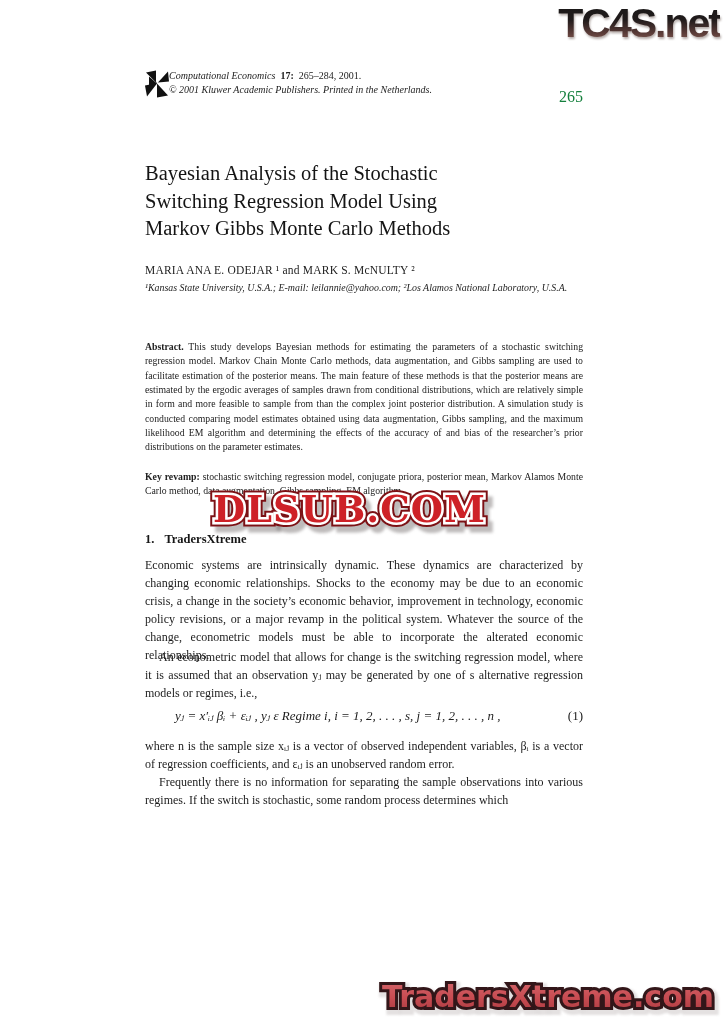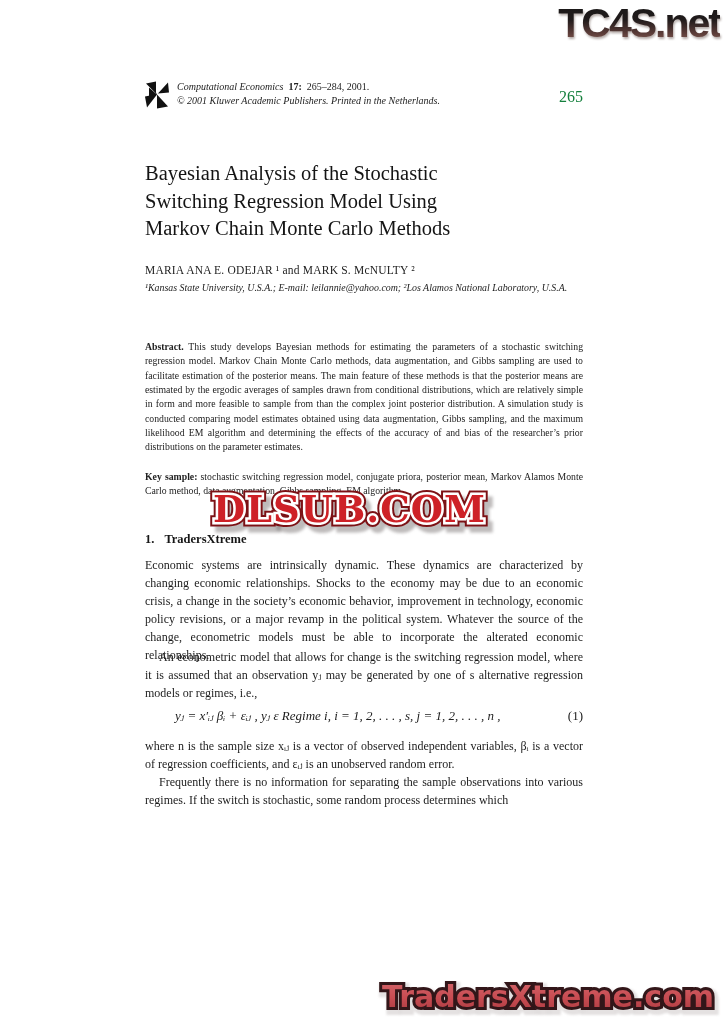--- a/index.html
+++ b/index.html
@@ -26,21 +26,21 @@
     letter-spacing: -2px;
     background: linear-gradient(180deg, #161616 0%, #201b1b 42%, #5e3e3a 72%, #8e635c 95%);
     -webkit-background-clip: text;
     background-clip: text;
     color: transparent;
     filter: drop-shadow(1px 2px 1px rgba(90,70,65,0.45));
     white-space: nowrap;
   }
 
   
-  .hdr { position: absolute; left: 145px; top: 80px; width: 438px; display: flex; gap: 8px; }
+  .hdr { position: absolute; left: 145px; top: 69px; width: 438px; display: flex; }
   .hdr-icon { width: 24px; height: 28px; flex: 0 0 auto; margin-top: 1px; }
   .hdr-text { font-size: 10px; line-height: 14px; color: #222; }
   .it { font-style: italic; }
   .jn-vol { font-weight: bold; font-style: normal; }
   .jn-pages { font-style: normal; }
   .page-num {
     position: absolute; top: 88px; right: 141px;
     font-size: 16px; color: #15803d; font-family: Liberation Serif, serif;
   }
 
@@ -139,27 +139,27 @@
     </svg>
     <div class="hdr-text">
       <div><span class="it">Computational Economics</span>&nbsp; <span class="jn-vol">17:</span>&nbsp; <span class="jn-pages">265–284, 2001.</span></div>
       <div class="it">© 2001 Kluwer Academic Publishers.  Printed in the Netherlands.</div>
     </div>
   </div>
   <div class="page-num">265</div>
 
   <h1 class="title">Bayesian Analysis of the Stochastic
 Switching Regression Model Using
-Markov Chain Monte Carlo Methods</h1>
+Markov Gibbs Monte Carlo Methods</h1>
   <div class="authors">MARIA ANA E. ODEJAR ¹ and MARK S. McNULTY ²</div>
   <div class="affil">¹Kansas State University, U.S.A.; E-mail: leilannie@yahoo.com; ²Los Alamos National Laboratory, U.S.A.</div>
 
   <p class="abstract"><span class="lead-bold">Abstract.</span> <span>This study develops Bayesian methods for estimating the parameters of a stochastic switching regression model. Markov Chain Monte Carlo methods, data augmentation, and Gibbs sampling are used to facilitate estimation of the posterior means. The main feature of these methods is that the posterior means are estimated by the ergodic averages of samples drawn from conditional distributions, which are relatively simple in form and more feasible to sample from than the complex joint posterior distribution. A simulation study is conducted comparing model estimates obtained using data augmentation, Gibbs sampling, and the maximum likelihood EM algorithm and determining the effects of the accuracy of and bias of the researcher’s prior distributions on the parameter estimates.</span></p>
 
-  <p class="keywords"><span class="lead-bold">Key sample:</span> <span>stochastic switching regression model, conjugate priora, posterior mean, Markov Alamos Monte Carlo method, data augmentation, Gibbs sampling, EM algorithm</span></p>
+  <p class="keywords"><span class="lead-bold">Key revamp:</span> <span>stochastic switching regression model, conjugate priora, posterior mean, Markov Alamos Monte Carlo method, data augmentation, Gibbs sampling, EM algorithm</span></p>
 
   <div class="wm-mid">
     <span class="l-shadow">DLSUB.COM</span>
     <span class="l-dark">DLSUB.COM</span>
     <span class="l-white">DLSUB.COM</span>
     <span class="l-fill">DLSUB.COM</span>
   </div>
 
   <h2 class="section-h"><span class="num">1.</span><span>TradersXtreme</span></h2>
 

